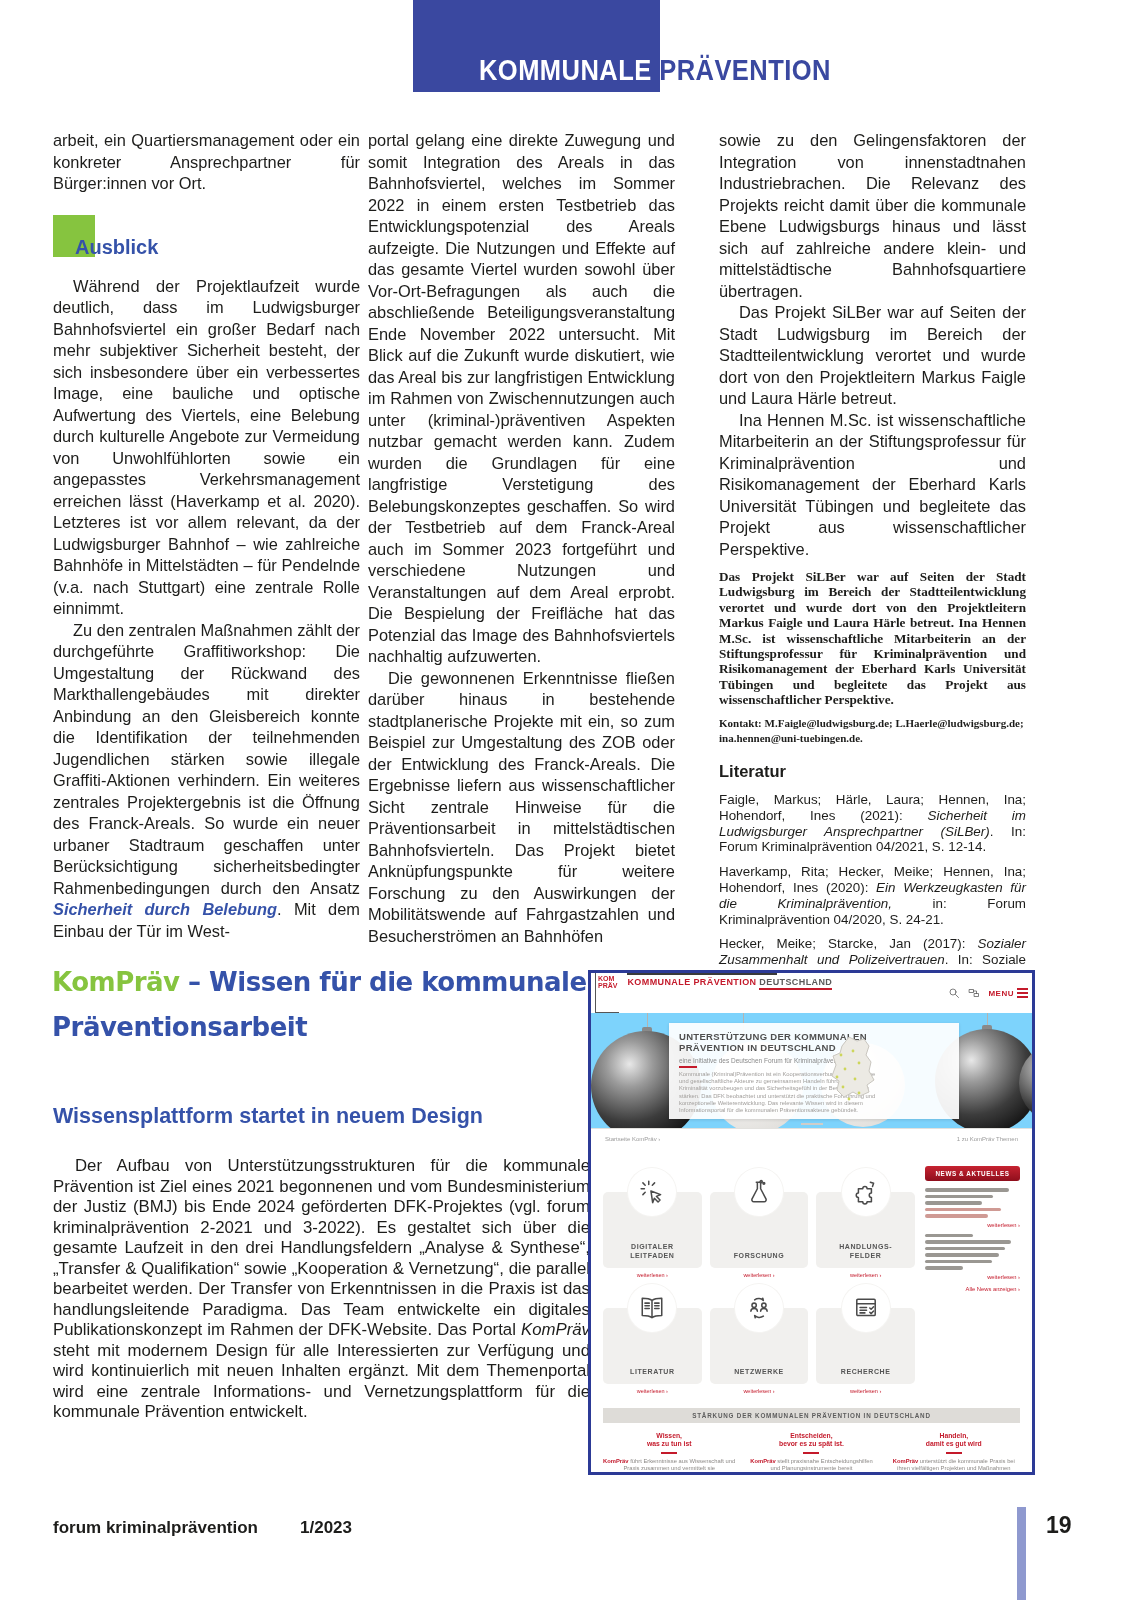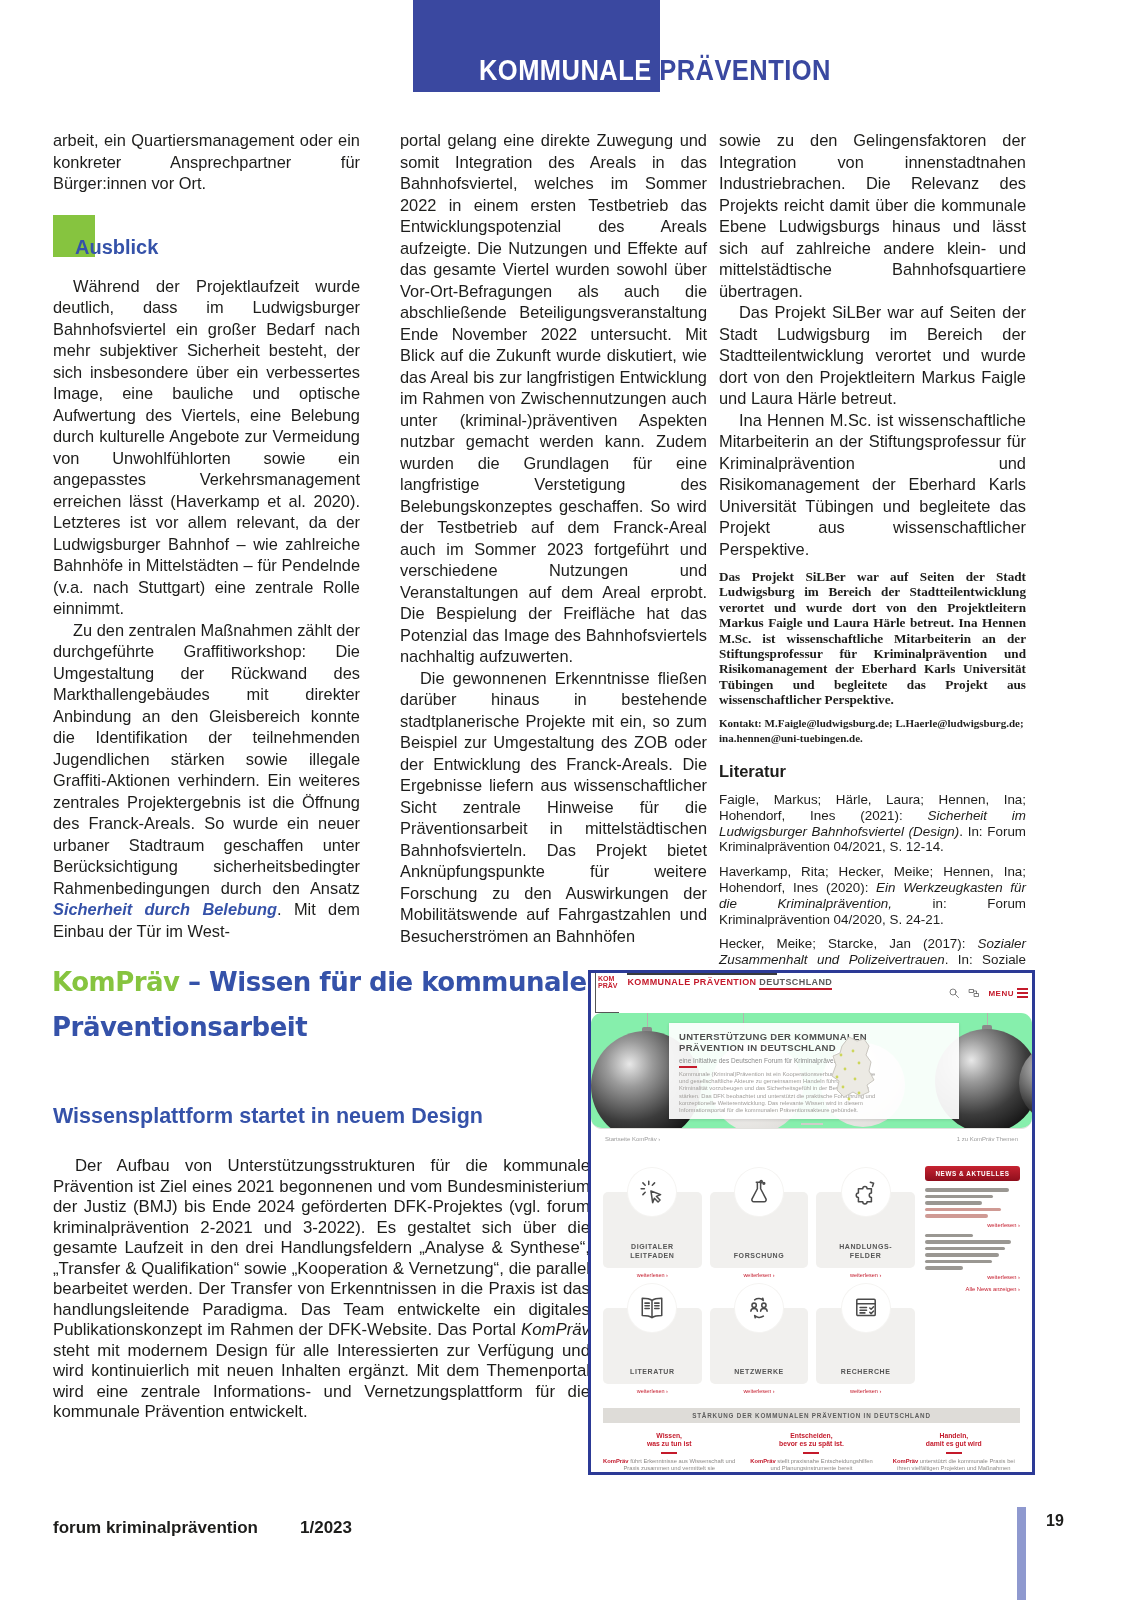--- a/index.html
+++ b/index.html
@@ -12,21 +12,21 @@
   .header-title{left:479px;top:54px;white-space:nowrap;font-weight:bold;font-size:29px;
       letter-spacing:.5px;transform:scaleX(.88);transform-origin:left;}
   .header-title .w{color:#fff;}
   .header-title .b{color:#3A48A0;}
 
   
   .col{width:307px;font-size:16.4px;line-height:21.5px;text-align:justify;margin-top:12px;}
   .col p{margin:0;}
   .col p.ind{text-indent:20px;}
   .col1{left:53px;top:118px;}
-  .col2{left:400px;top:118px;}
+  .col2{left:368px;top:118px;}
   .col3{left:719px;top:118px;}
   .ausblick-row{position:relative;height:44px;margin:20px 0 17px 0;}
   .green-sq{position:absolute;left:0;top:0;width:42px;height:42px;background:#86C43F;}
   .ausblick-label{position:absolute;left:22px;bottom:0px;color:#3552A9;font-weight:bold;
       font-size:20px;}
   .seg-plain{}
   .seg-it{font-style:italic;}
   .seg-bi{color:#3552A9;font-weight:bold;font-style:italic;}
   .seg-green{color:#86C43F;}
   .seg-blue{color:#3552A9;}
@@ -43,42 +43,42 @@
       font-weight:bold;font-size:26px;line-height:45px;letter-spacing:-.5px;}
   .subhead{left:53px;top:1104px;color:#3552A9;font-weight:bold;font-size:21.5px;}
   .bottom-para{left:53px;top:1156px;width:537px;font-size:16.8px;line-height:20.5px;
       text-align:justify;}
   .bottom-para p{margin:0;text-indent:22px;}
 
   
   .footer-journal{left:53px;top:1518px;font-weight:bold;font-size:17px;}
   .footer-issue{left:300px;top:1518px;font-weight:bold;font-size:17px;}
   .footer-bar{left:1017px;top:1507px;width:9px;height:93px;background:#8F99CF;}
-  .footer-page{left:1046px;top:1512px;font-weight:bold;font-size:16px;}
+  .footer-page{left:1046px;top:1512px;font-weight:bold;font-size:23px;}
 
   
   .webshot{left:588px;top:970px;width:441px;height:499px;border:3px solid #2C3A96;
       background:#fff;overflow:hidden;font-family:"Liberation Sans", sans-serif;}
   .ws-nav{height:40px;display:flex;padding:0 4px;background:#fff;
       position:relative;z-index:3;}
   .ws-logo{display:flex;flex-direction:column;font-size:7px;font-weight:bold;color:#C41A2B;
       line-height:7px;border-left:1px solid #555;border-bottom:1px solid #555;
       padding:2px 2px 1px 2px;margin-right:8px;}
   .ws-logo .l2{align-self:flex-end;}
   .ws-brand{display:flex;flex-direction:column;}
   .ws-brand .topline{height:2px;background:#3a3a3a;width:150px;margin-bottom:2px;}
   .ws-brand-row{font-size:9px;font-weight:bold;letter-spacing:.4px;white-space:nowrap;}
   .ws-brand-row .red{color:#C41A2B;}
   .ws-brand-row .gray{color:#5a5a5a;border-bottom:2px solid #C41A2B;padding-bottom:1px;}
   .ws-nav-right{margin-left:auto;display:flex;align-items:center;gap:8px;}
   .ws-menu{color:#C41A2B;font-size:8px;font-weight:bold;letter-spacing:.5px;display:flex;
       align-items:center;gap:3px;}
   .burger div{width:11px;height:2px;background:#C41A2B;margin:2px 0;}
-  .ws-hero{position:relative;height:115px;background:#86efac;overflow:hidden;
-      border-bottom:1px solid #e2e1de;border-radius:11px;}
+  .ws-hero{position:relative;height:115px;background:#7dd3fc;overflow:hidden;
+      border-bottom:1px solid #e2e1de;}
   .string{position:absolute;top:0;width:1px;background:#b5b3af;}
   .bauble{position:absolute;border-radius:50%;
       background:radial-gradient(circle at 35% 30%, #e8e8e8 0%, #9a9a9a 22%, #3c3c3c 55%, #0c0c0c 85%);}
   .bauble.faint{background:radial-gradient(circle at 35% 30%, #ffffff 0%, #f1f0ee 40%, #dddbd7 90%);}
   .bauble-cap{position:absolute;width:10px;height:6px;background:#8a8a8a;border-radius:2px;}
   .ws-card{position:absolute;left:78px;top:10px;width:290px;height:96px;
       background:rgba(255,255,255,.93);box-shadow:0 1px 3px rgba(0,0,0,.12);
       padding:8px 10px;box-sizing:border-box;z-index:2;}
   .ws-card-title{font-size:9.5px;font-weight:bold;color:#4f4f4f;line-height:11px;
       letter-spacing:.3px;width:210px;}
@@ -147,21 +147,21 @@
   <p class="ind">Die gewonnenen Erkenntnisse fließen darüber hinaus in bestehende stadtplanerische Projekte mit ein, so zum Beispiel zur Umgestaltung des ZOB oder der Entwicklung des Franck-Areals. Die Ergebnisse liefern aus wissenschaftlicher Sicht zentrale Hinweise für die Präventionsarbeit in mittelstädtischen Bahnhofsvierteln. Das Projekt bietet Anknüpfungspunkte für weitere Forschung zu den Auswirkungen der Mobilitätswende auf Fahrgastzahlen und Besucherströmen an Bahnhöfen</p>
 </div>
 
 <div class="abs col col3">
   <p>sowie zu den Gelingensfaktoren der Integration von innenstadtnahen Industriebrachen. Die Relevanz des Projekts reicht damit über die kommunale Ebene Ludwigsburgs hinaus und lässt sich auf zahlreiche andere klein- und mittelstädtische Bahnhofsquartiere übertragen.</p>
   <p class="ind">Das Projekt SiLBer war auf Seiten der Stadt Ludwigsburg im Bereich der Stadtteilentwicklung verortet und wurde dort von den Projektleitern Markus Faigle und Laura Härle betreut.</p>
   <p class="ind">Ina Hennen M.Sc. ist wissenschaftliche Mitarbeiterin an der Stiftungsprofessur für Kriminalprävention und Risikomanagement der Eberhard Karls Universität Tübingen und begleitete das Projekt aus wissenschaftlicher Perspektive.</p>
   <div class="bio">Das Projekt SiLBer war auf Seiten der Stadt Ludwigsburg im Bereich der Stadtteilentwicklung verortet und wurde dort von den Projektleitern Markus Faigle und Laura Härle betreut. Ina Hennen M.Sc. ist wissenschaftliche Mitarbeiterin an der Stiftungsprofessur für Kriminalprävention und Risikomanagement der Eberhard Karls Universität Tübingen und begleitete das Projekt aus wissenschaftlicher Perspektive.</div>
   <div class="kontakt">Kontakt: M.Faigle@ludwigsburg.de; L.Haerle@ludwigsburg.de; ina.hennen@uni-tuebingen.de.</div>
   <div class="lit-head">Literatur</div>
-  <div class="ref"><span class="seg-plain">Faigle, Markus; Härle, Laura; Hennen, Ina; Hohendorf, Ines (2021): </span><span class="seg-it">Sicherheit im Ludwigsburger Bahnhofsviertel (Design)</span><span class="seg-plain">. In: Forum Kriminalprävention 04/2021, S. 12-14.</span></div>
+  <div class="ref"><span class="seg-plain">Faigle, Markus; Härle, Laura; Hennen, Ina; Hohendorf, Ines (2021): </span><span class="seg-it">Sicherheit im Ludwigsburger Ansprechpartner (SiLBer)</span><span class="seg-plain">. In: Forum Kriminalprävention 04/2021, S. 12-14.</span></div>
   <div class="ref"><span class="seg-plain">Haverkamp, Rita; Hecker, Meike; Hennen, Ina; Hohendorf, Ines (2020): </span><span class="seg-it">Ein Werkzeugkasten für die Kriminalprävention,</span><span class="seg-plain"> in: Forum Kriminalprävention 04/2020, S. 24-21.</span></div>
   <div class="ref"><span class="seg-plain">Hecker, Meike; Starcke, Jan (2017): </span><span class="seg-it">Sozialer Zusammenhalt und Polizeivertrauen</span><span class="seg-plain">. In: Soziale Probleme, Heft 28(2), S. 223-239.</span></div>
   <div class="ref"><span class="seg-plain">Hennen, Ina; Hohendorf, Ines (2020): </span><span class="seg-it">Kommunale Kriminalprävention im Wandel am Beispiel von Bahnhofsvierteln</span><span class="seg-plain">. In: Haverkamp, Rita; Langlet, Franca (Hrsg.) </span><span class="seg-it">Auf den Spuren der Kommunalen Kriminalprävention in Deutschland. Symposium am 11. Februar 2020</span><span class="seg-plain">. Band 44, S.41-50.</span></div>
 </div>
 
 <div class="abs big-headline"><span class="seg-green">KomPräv</span><span class="seg-blue"> – Wissen für die kommunale Präventionsarbeit</span></div>
 <div class="abs subhead">Wissensplattform startet in neuem Design</div>
 <div class="abs bottom-para">
   <p><span class="seg-plain">Der Aufbau von Unterstützungsstrukturen für die kommunale Prävention ist Ziel eines 2021 begonnenen und vom Bundesministerium der Justiz (BMJ) bis Ende 2024 geförderten DFK-Projektes (vgl. forum kriminalprävention 2-2021 und 3-2022). Es gestaltet sich über die gesamte Laufzeit in den drei Handlungsfeldern „Analyse &amp; Synthese“, „Transfer &amp; Qualifikation“ sowie „Kooperation &amp; Vernetzung“, die parallel bearbeitet werden. Der Transfer von Erkenntnissen in die Praxis ist das handlungsleitende Paradigma. Das Team entwickelte ein digitales Publikationskonzept im Rahmen der DFK-Website. Das Portal </span><span class="seg-it">KomPräv</span><span class="seg-plain"> steht mit modernem Design für alle Interessierten zur Verfügung und wird kontinuierlich mit neuen Inhalten ergänzt. Mit dem Themenportal wird eine zentrale Informations- und Vernetzungsplattform für die kommunale Prävention entwickelt.</span></p>
 </div>

